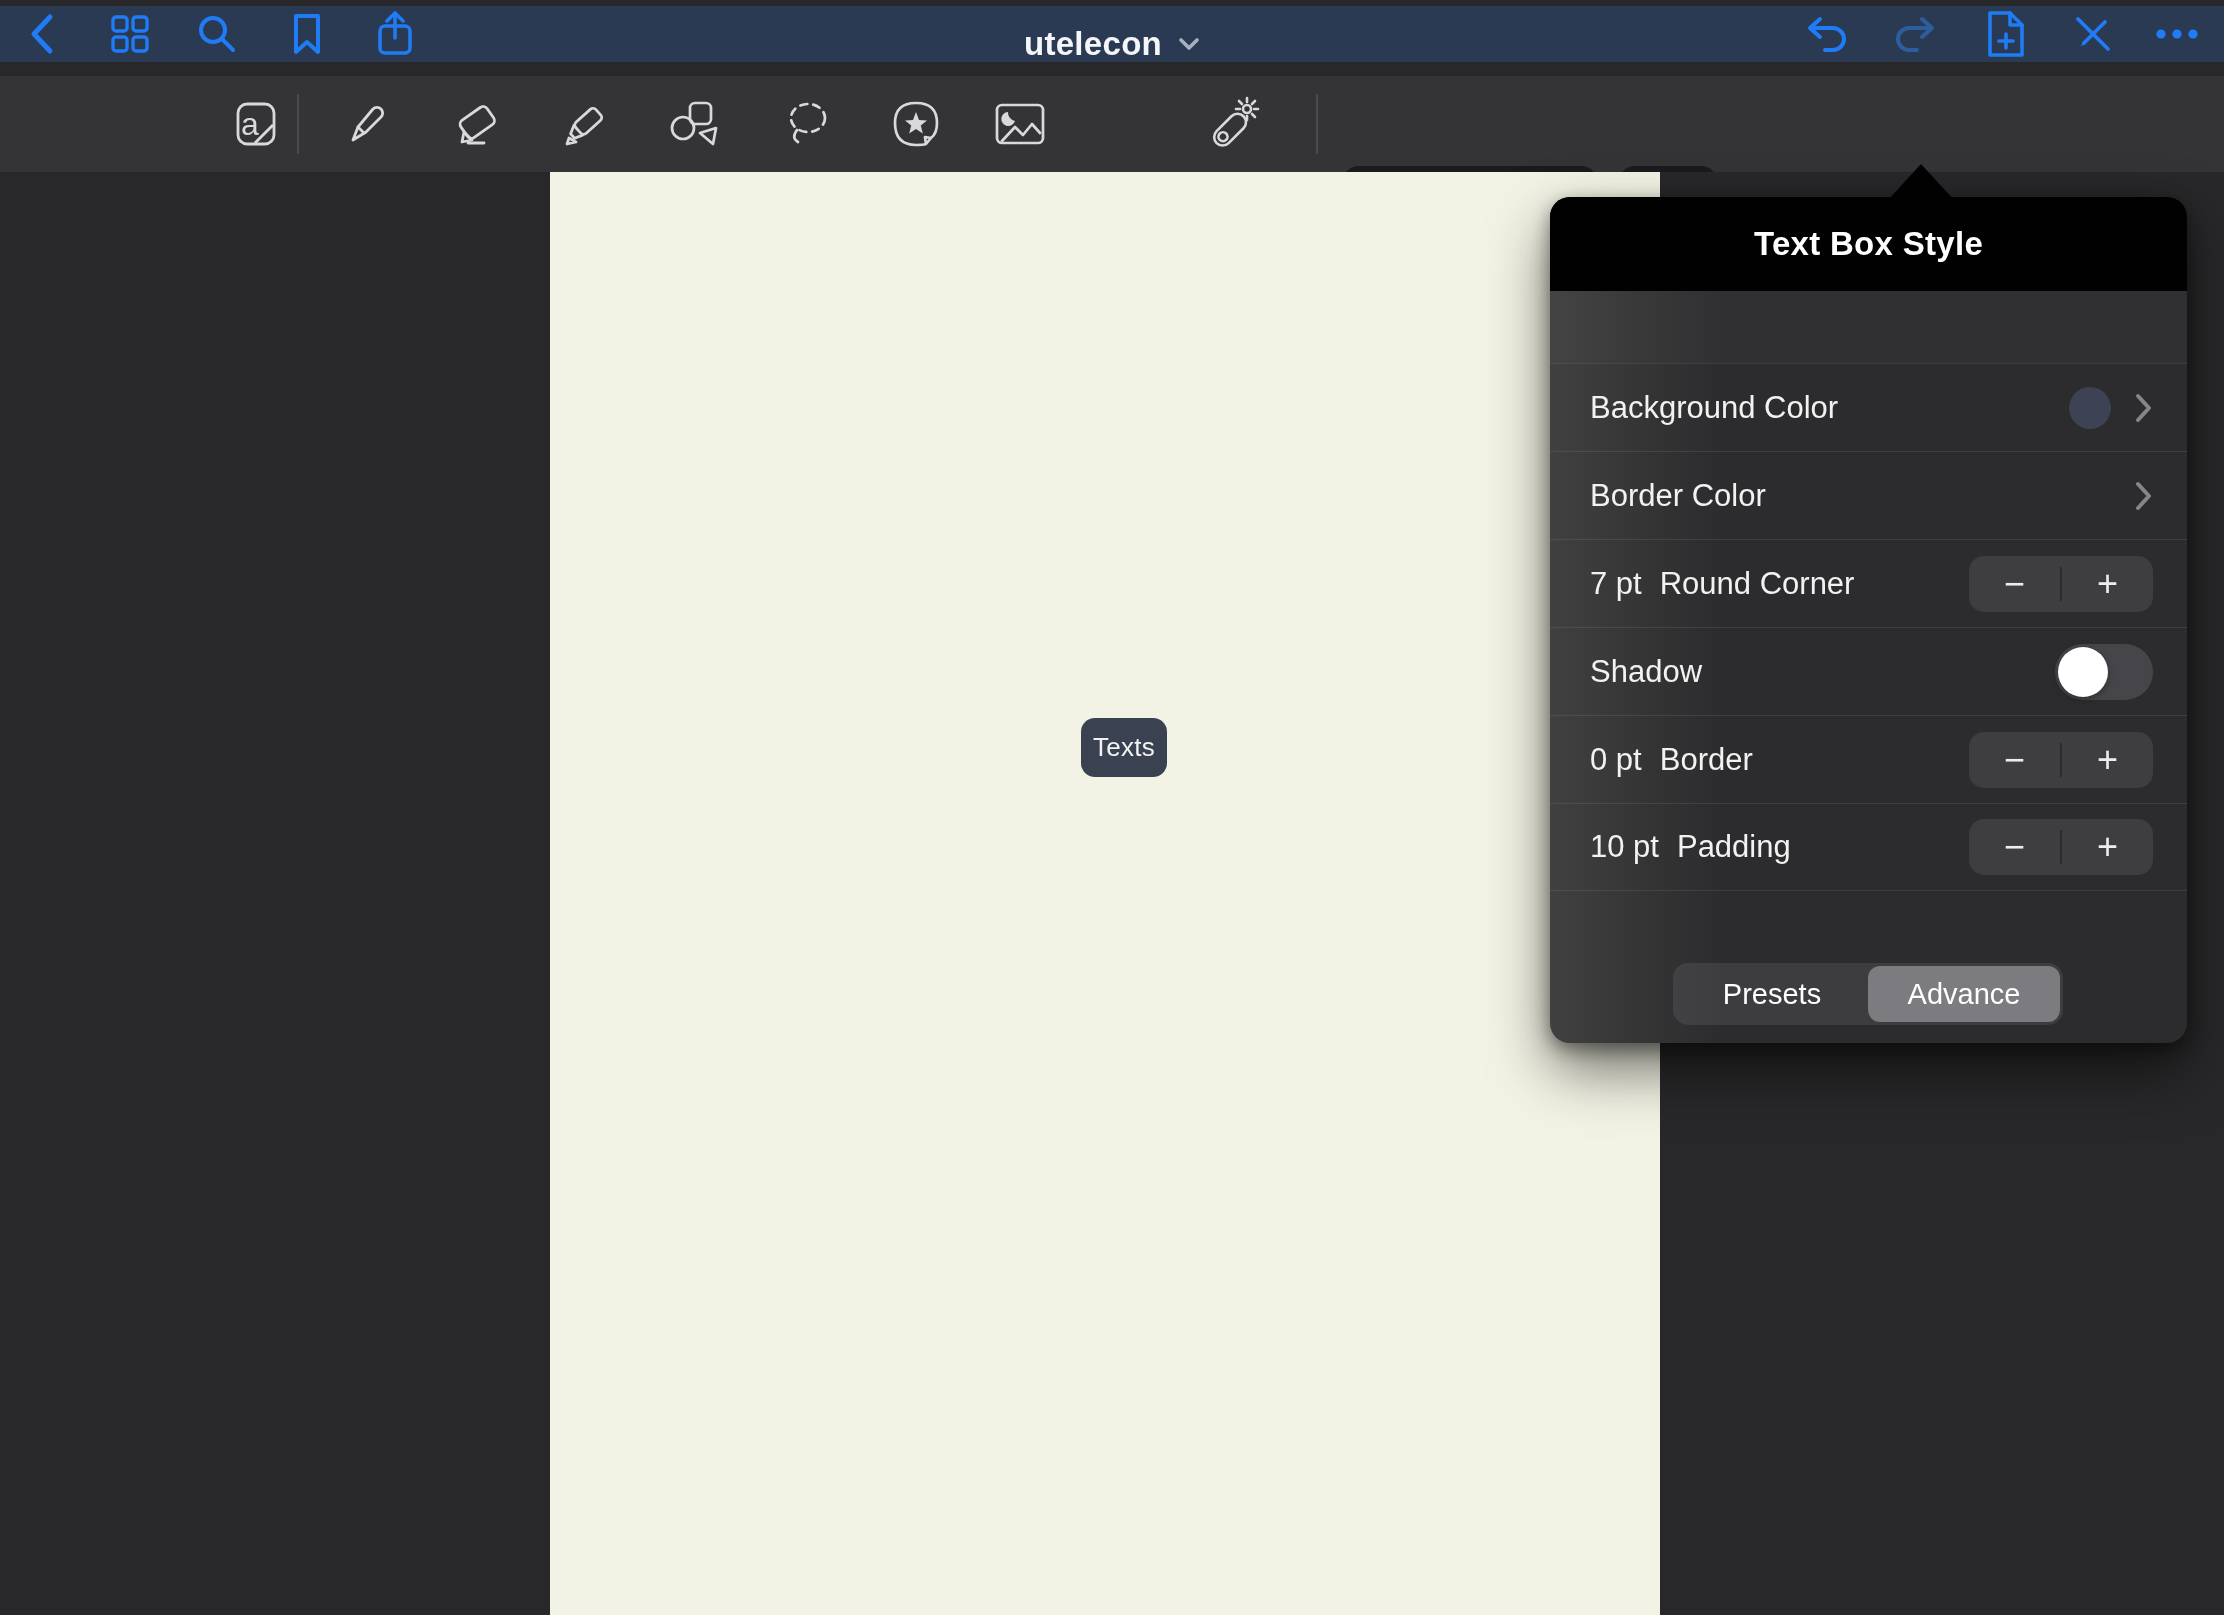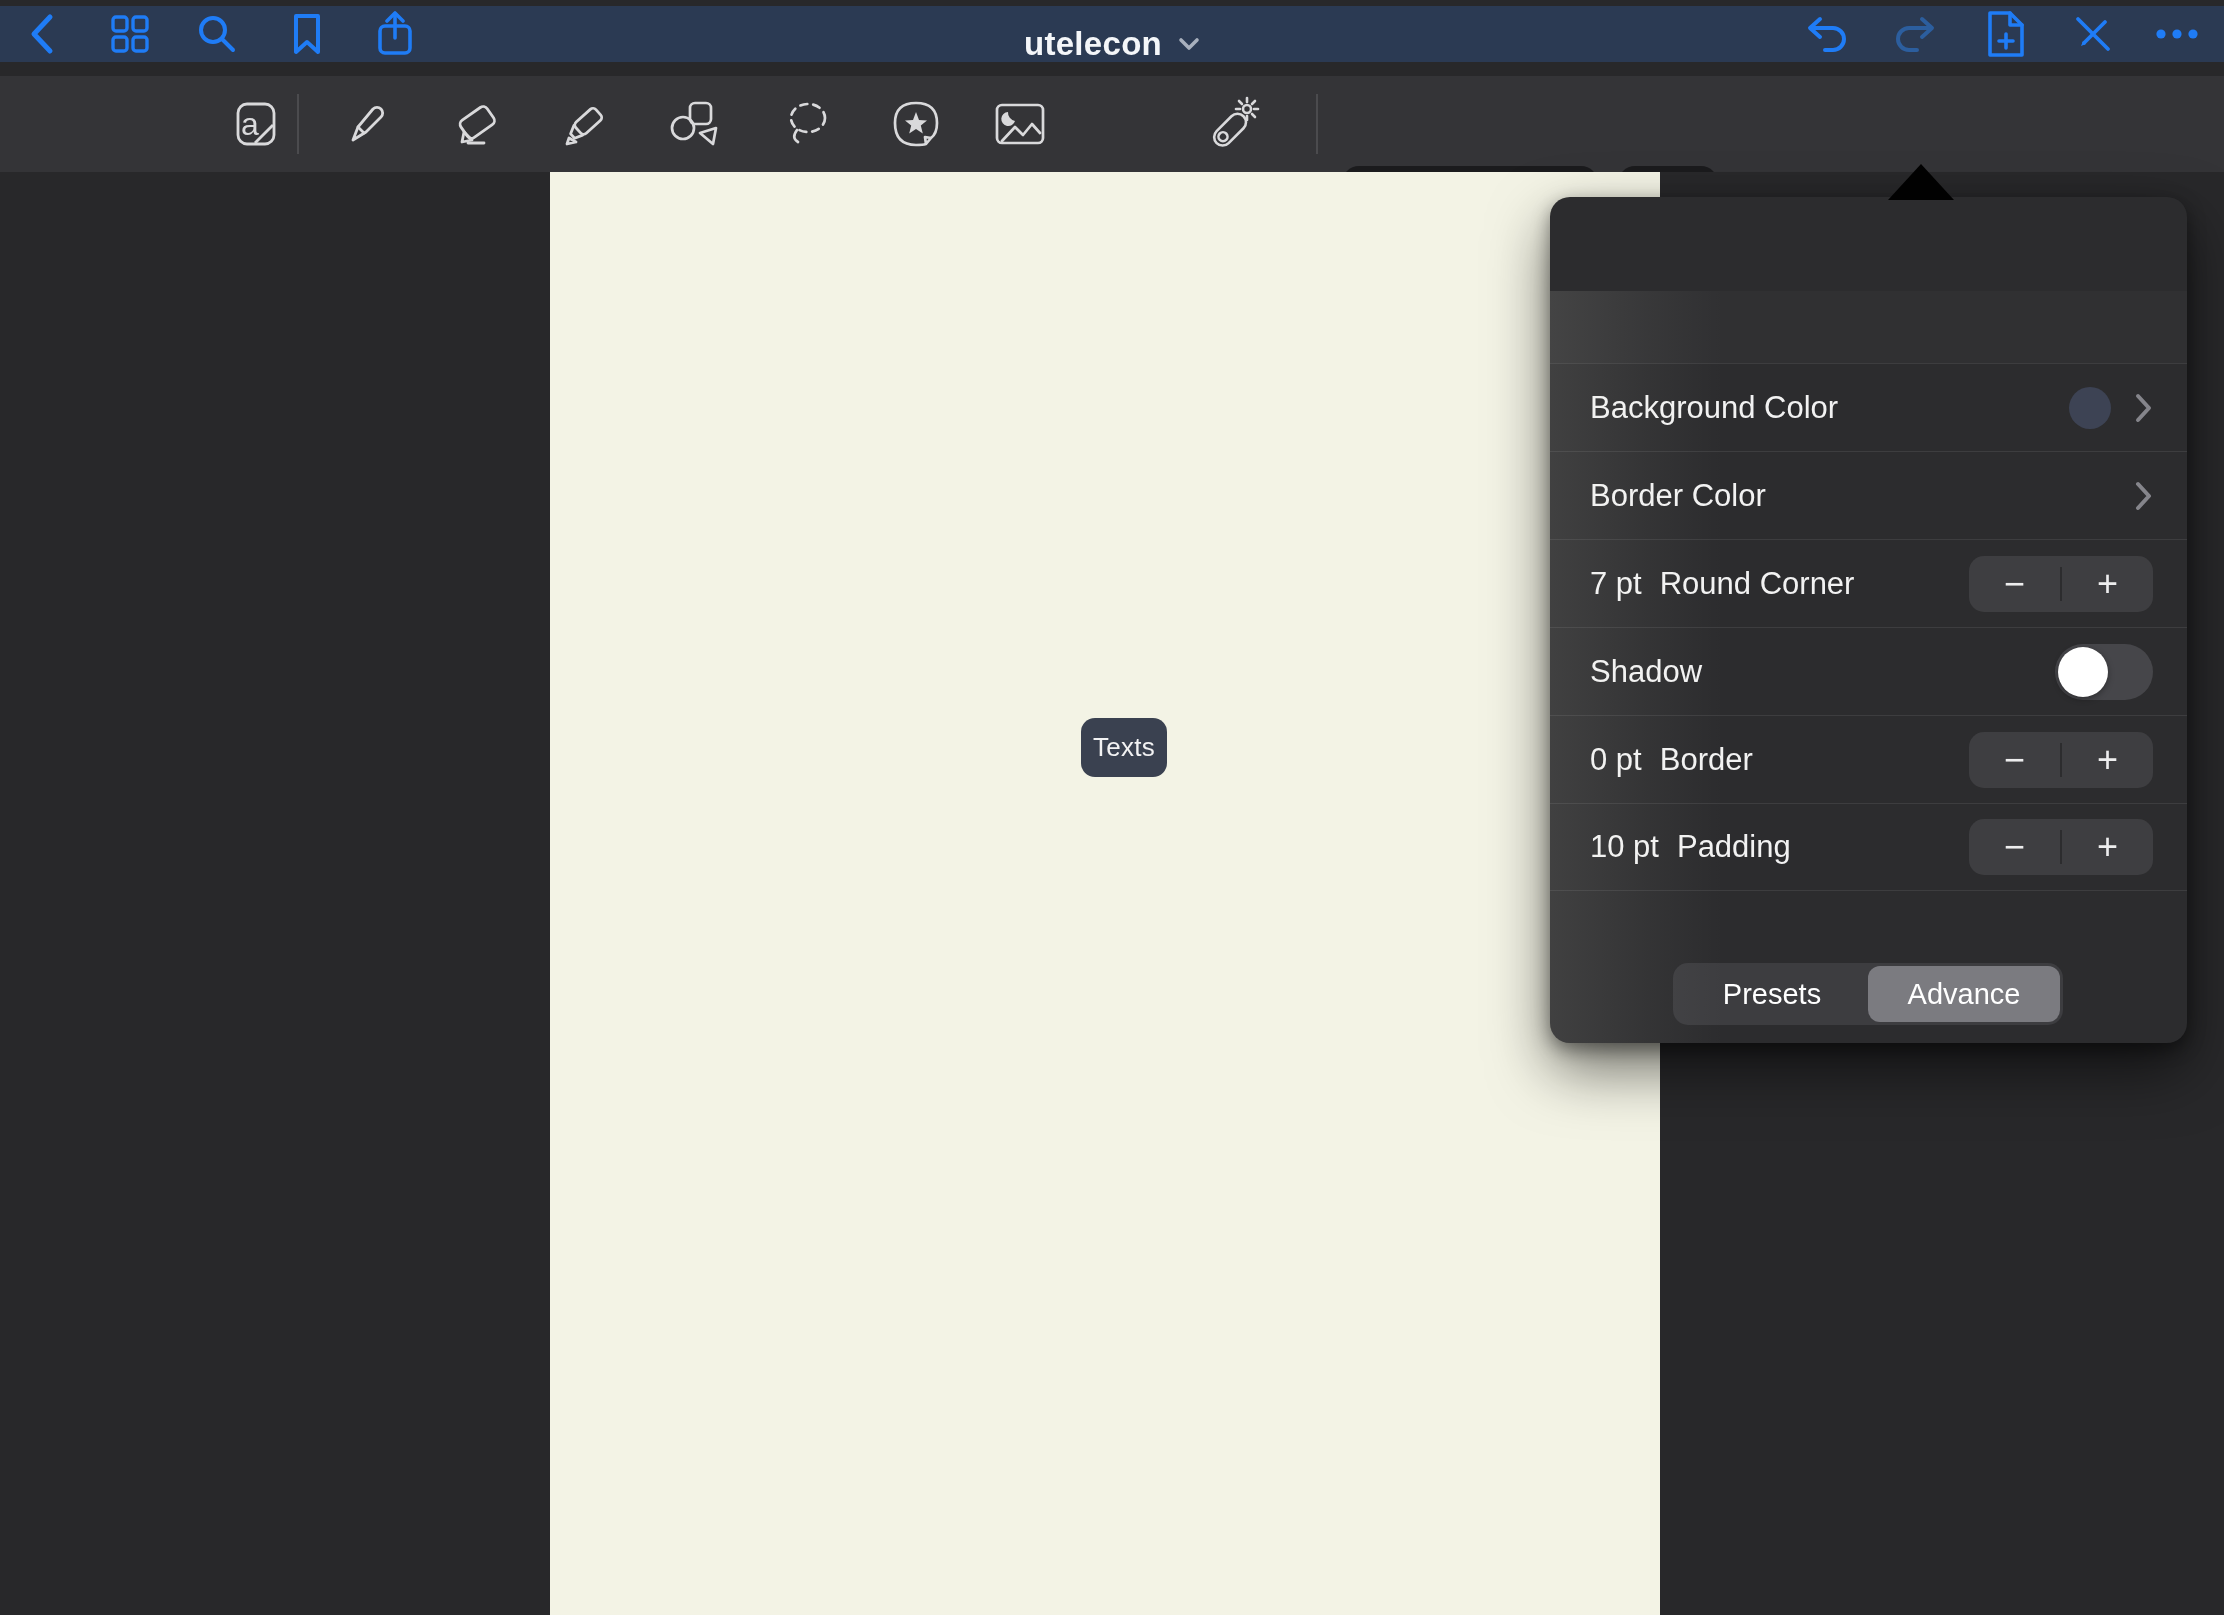--- a/index.html
+++ b/index.html
@@ -351,20 +351,23 @@
   <div class="canvas">
     <div class="paper">
       <div class="textbox">
         <span>Texts</span>
       </div>
     </div>
   </div>
 
   <div class="popover">
     <div class="arrow"></div>
+    <div class="pop-header">
+      <span class="pop-title">Text Box Style</span>
+    </div>
     <div class="pop-band"></div>
 
     <div class="pop-rows">
 
       <div class="pop-row">
         <span>Background Color</span>
         <span class="row-right">
           <span class="swatch-circle"></span>
           <svg width="18" height="32" viewBox="0 0 18 32">
               <polyline points="3,4 14,16 3,28" fill="none" stroke="#85858B" stroke-width="4" stroke-linecap="round" stroke-linejoin="round"></polyline>

